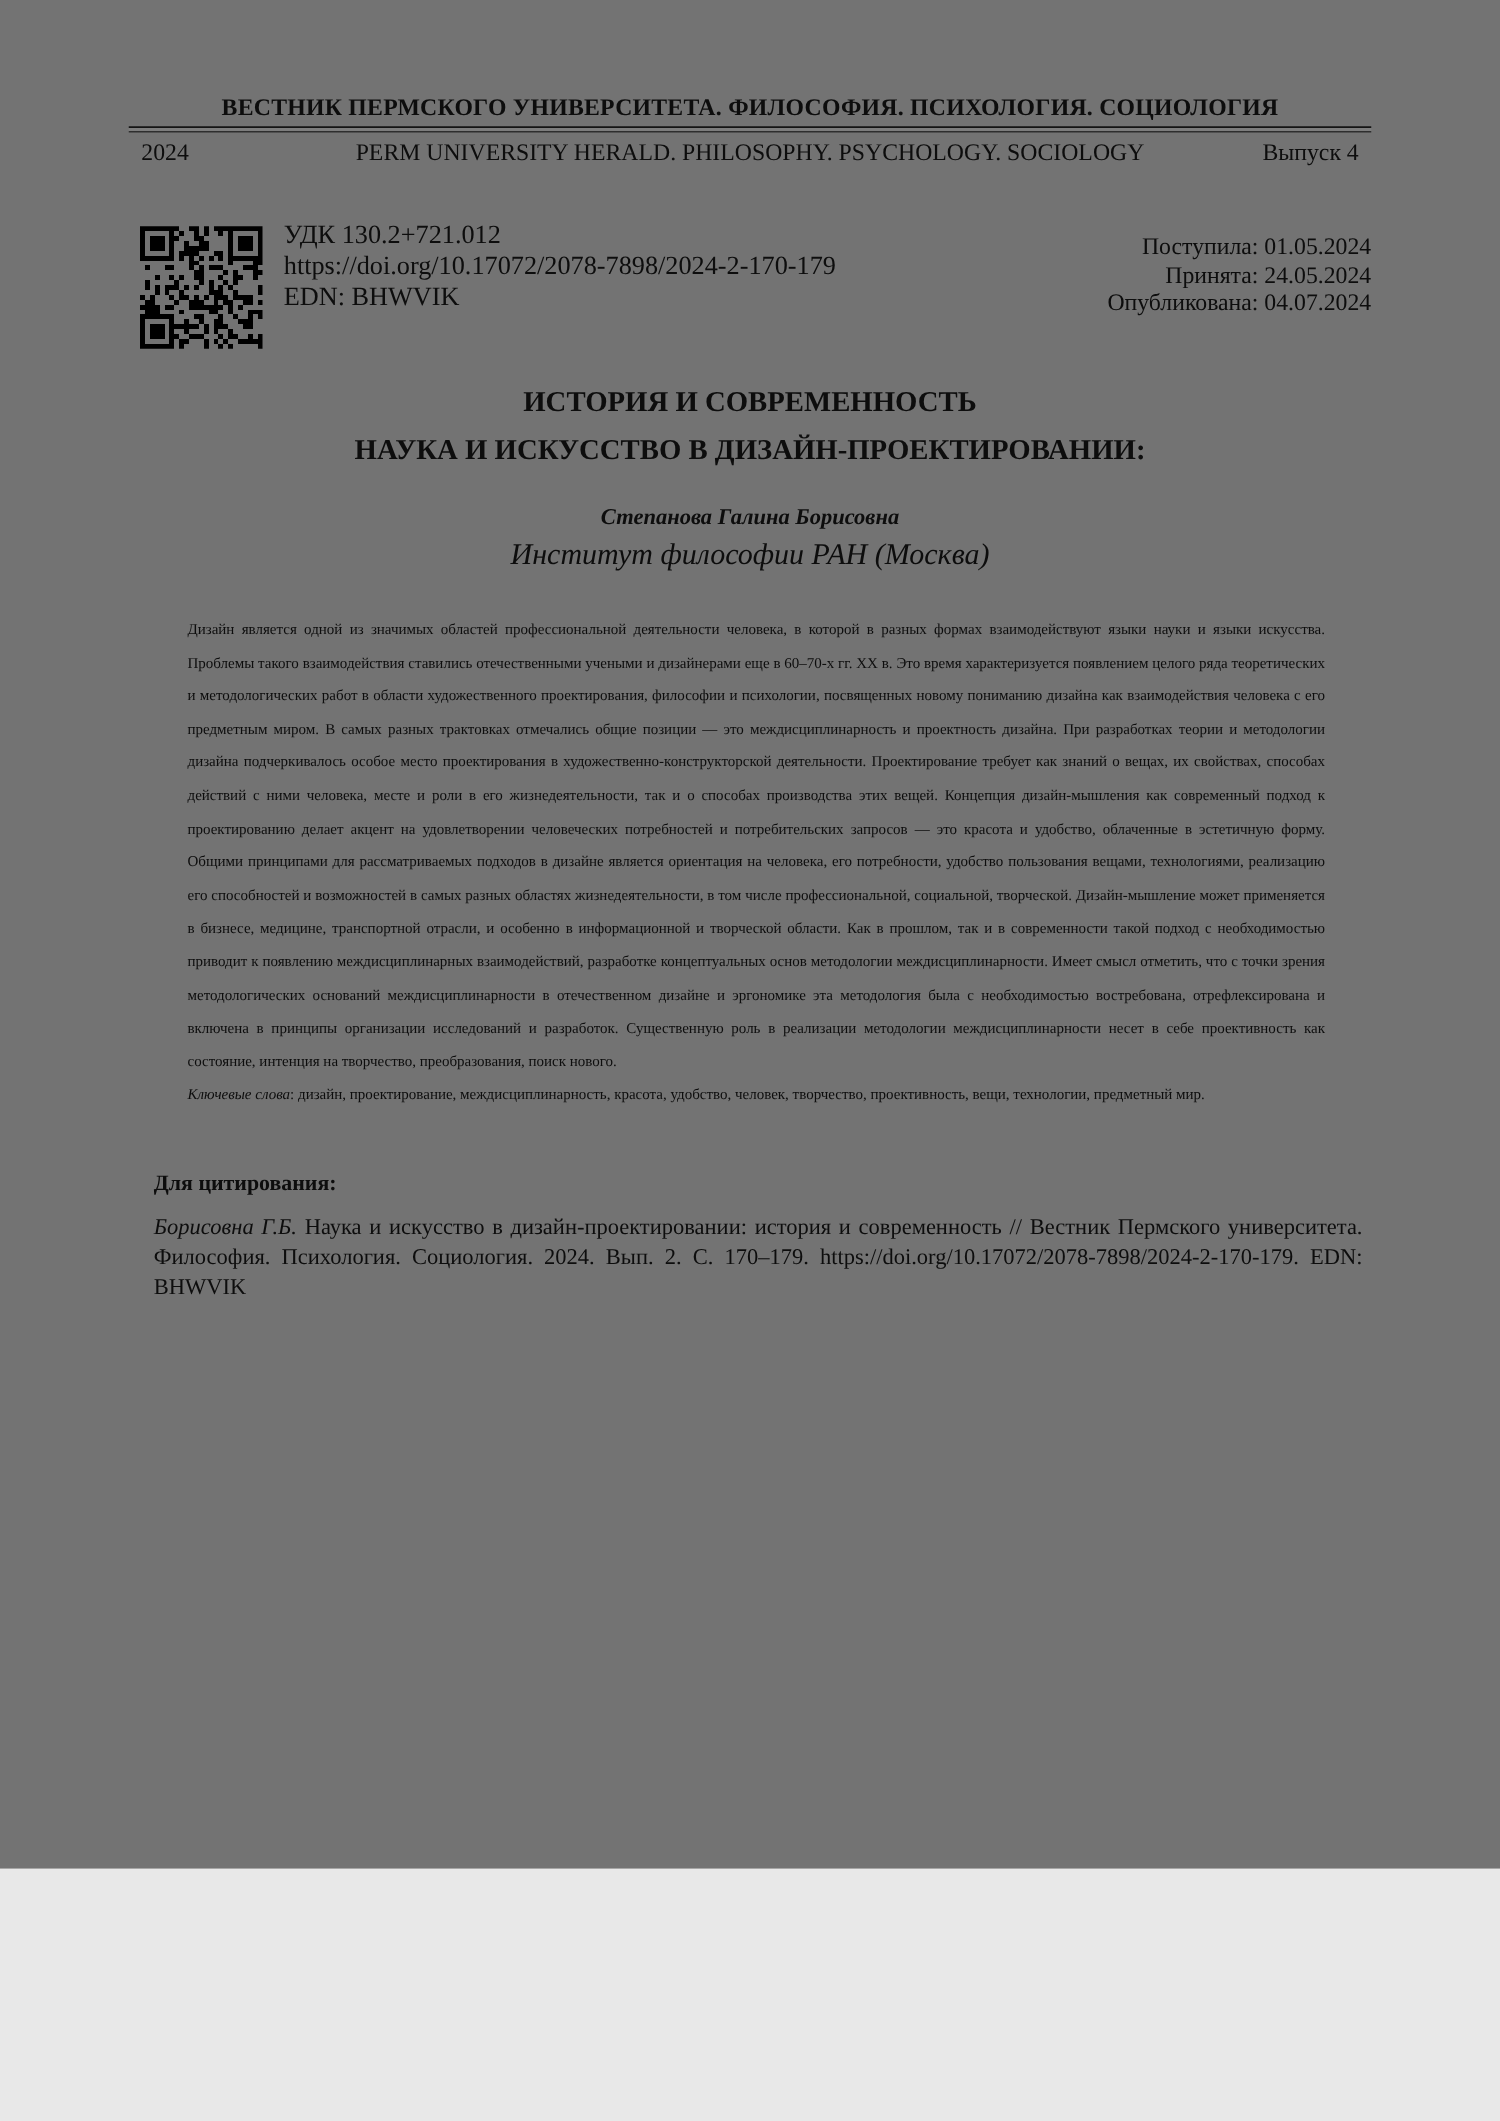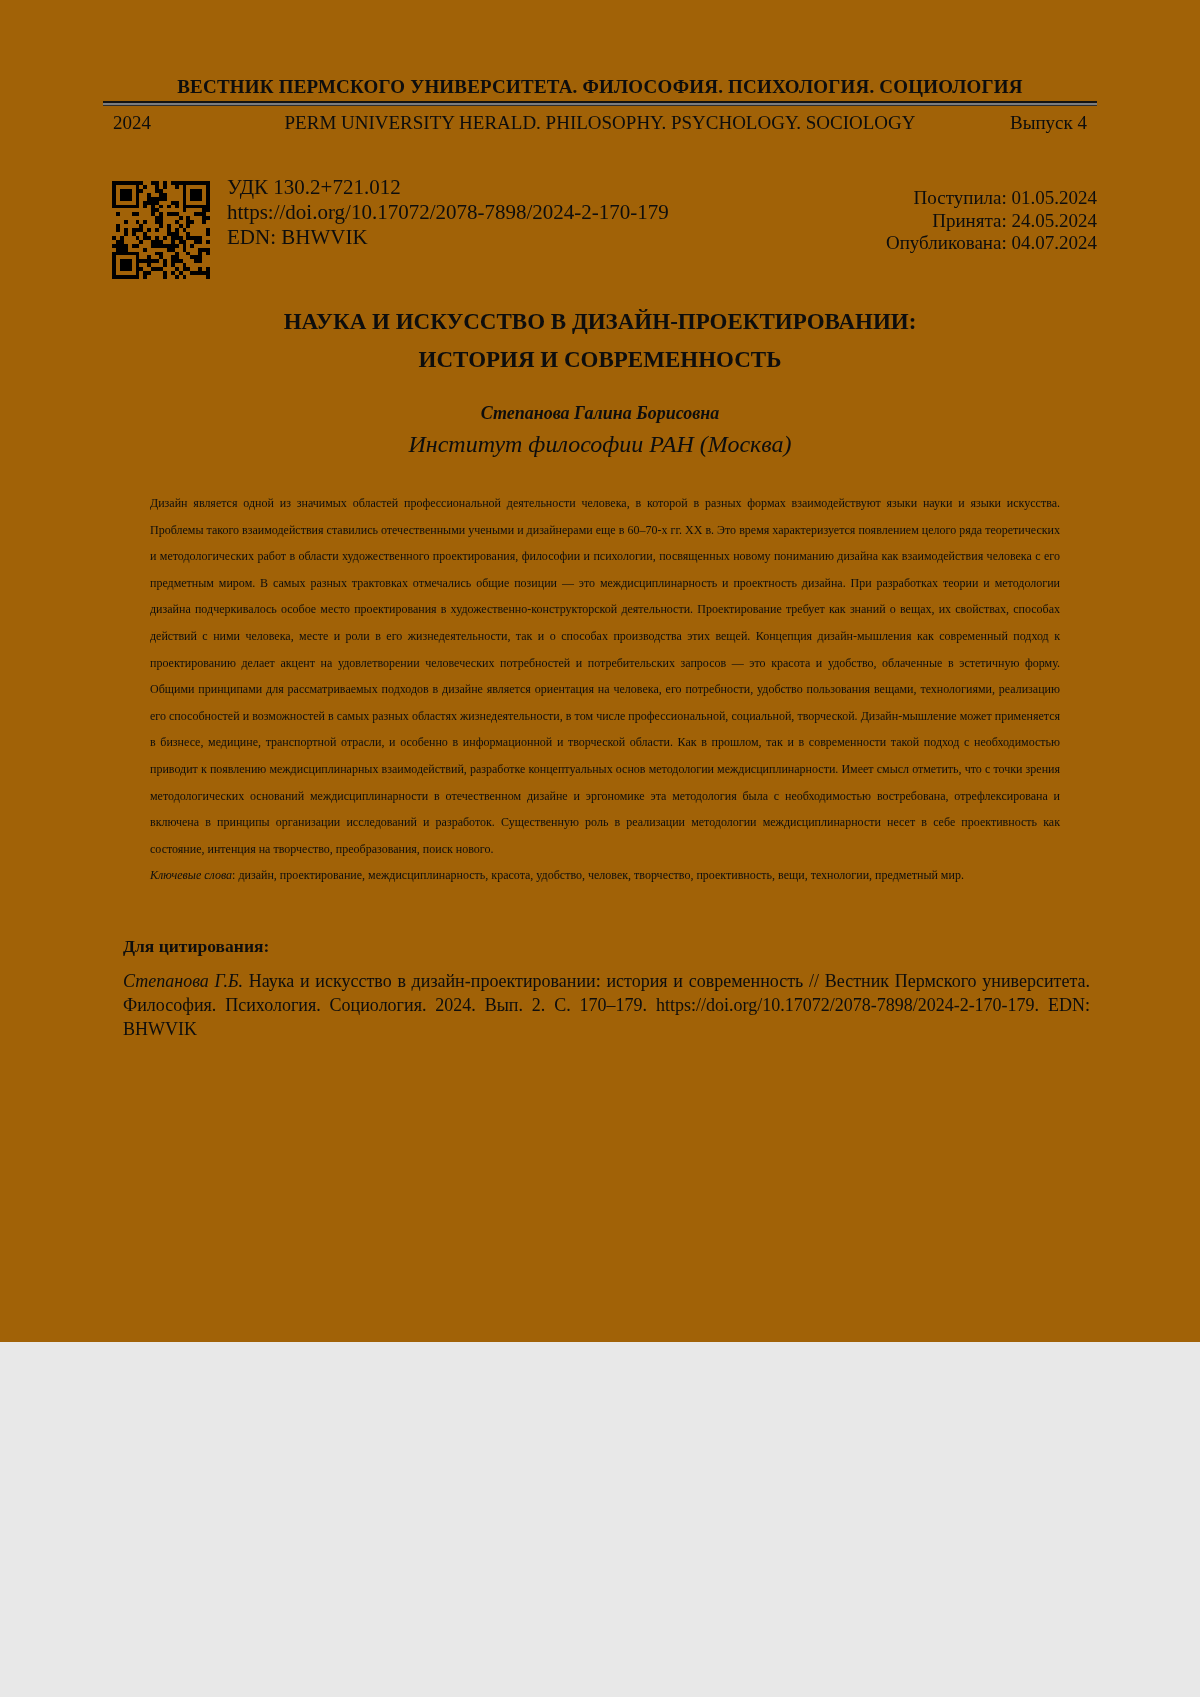--- a/index.html
+++ b/index.html
@@ -1,19 +1,19 @@
 <!DOCTYPE html>
 <html><head>
 <meta charset="utf-8">
 <style>
   html,body{margin:0;padding:0;background:#e8e8e8;}
   .page{
     position:relative;
-    width:1200px;height:1342px;
-    background:#a16207;
+    width:1200px;height:1495px;
+    background:#737373;
     margin:0 auto;
     font-family:"Liberation Serif","DejaVu Serif",serif;
     color:#0d0d0d;
     overflow:hidden;
   }
   .content{margin:0 103px;width:994px;}
 
   
   .journal-title{
     margin-top:76px;
@@ -421,37 +421,37 @@
         <div>EDN: BHWVIK</div>
       </div>
       <div class="dates-block">
         <div>Поступила: 01.05.2024</div>
         <div>Принята: 24.05.2024</div>
         <div>Опубликована: 04.07.2024</div>
       </div>
     </div>
 
     <div class="article-title">
+      <div>ИСТОРИЯ И СОВРЕМЕННОСТЬ</div>
       <div>НАУКА И ИСКУССТВО В ДИЗАЙН-ПРОЕКТИРОВАНИИ:</div>
-      <div>ИСТОРИЯ И СОВРЕМЕННОСТЬ</div>
     </div>
     <div class="author">Степанова Галина Борисовна</div>
     <div class="affiliation">Институт философии РАН (Москва)</div>
 
     <div class="abstract-block">
       <div>Дизайн является одной из значимых областей профессиональной деятельности человека, в которой в разных формах взаимодействуют языки науки и языки искусства. Проблемы такого взаимодействия ставились отечественными учеными и дизайнерами еще в 60–70-х гг. XX в. Это время характеризуется появлением целого ряда теоретических и методологических работ в области художественного проектирования, философии и психологии, посвященных новому пониманию дизайна как взаимодействия человека с его предметным миром. В самых разных трактовках отмечались общие позиции — это междисциплинарность и проектность дизайна. При разработках теории и методологии дизайна подчеркивалось особое место проектирования в художественно-конструкторской деятельности. Проектирование требует как знаний о вещах, их свойствах, способах действий с ними человека, месте и роли в его жизнедеятельности, так и о способах производства этих вещей. Концепция дизайн-мышления как современный подход к проектированию делает акцент на удовлетворении человеческих потребностей и потребительских запросов — это красота и удобство, облаченные в эстетичную форму. Общими принципами для рассматриваемых подходов в дизайне является ориентация на человека, его потребности, удобство пользования вещами, технологиями, реализацию его способностей и возможностей в самых разных областях жизнедеятельности, в том числе профессиональной, социальной, творческой. Дизайн-мышление может применяется в бизнесе, медицине, транспортной отрасли, и особенно в информационной и творческой области. Как в прошлом, так и в современности такой подход с необходимостью приводит к появлению междисциплинарных взаимодействий, разработке концептуальных основ методологии междисциплинарности. Имеет смысл отметить, что с точки зрения методологических оснований междисциплинарности в отечественном дизайне и эргономике эта методология была с необходимостью востребована, отрефлексирована и включена в принципы организации исследований и разработок. Существенную роль в реализации методологии междисциплинарности несет в себе проективность как состояние, интенция на творчество, преобразования, поиск нового.</div>
       <div class="keywords">
         <span class="kw-label">Ключевые слова</span><span>: дизайн, проектирование, междисциплинарность, красота, удобство, человек, творчество, проективность, вещи, технологии, предметный мир.</span>
       </div>
     </div>
 
     <div class="citation-block">
       <div class="citation-label">Для цитирования:</div>
       <div class="citation-text">
-        <span class="cit-author">Степанова Г.Б.</span><span> Наука и искусство в дизайн-проектировании: история и современность // Вестник Пермского университета. Философия. Психология. Социология. 2024. Вып. 2. С. 170–179. https://doi.org/10.17072/2078-7898/2024-2-170-179. EDN: BHWVIK</span>
+        <span class="cit-author">Борисовна Г.Б.</span><span> Наука и искусство в дизайн-проектировании: история и современность // Вестник Пермского университета. Философия. Психология. Социология. 2024. Вып. 2. С. 170–179. https://doi.org/10.17072/2078-7898/2024-2-170-179. EDN: BHWVIK</span>
       </div>
     </div>
 
   </div>
 
   <div class="footer">
     <div class="footer-rule"></div>
     <div class="copyright">© Степанова Г.Б., 2024</div>
   </div>
 </div>

